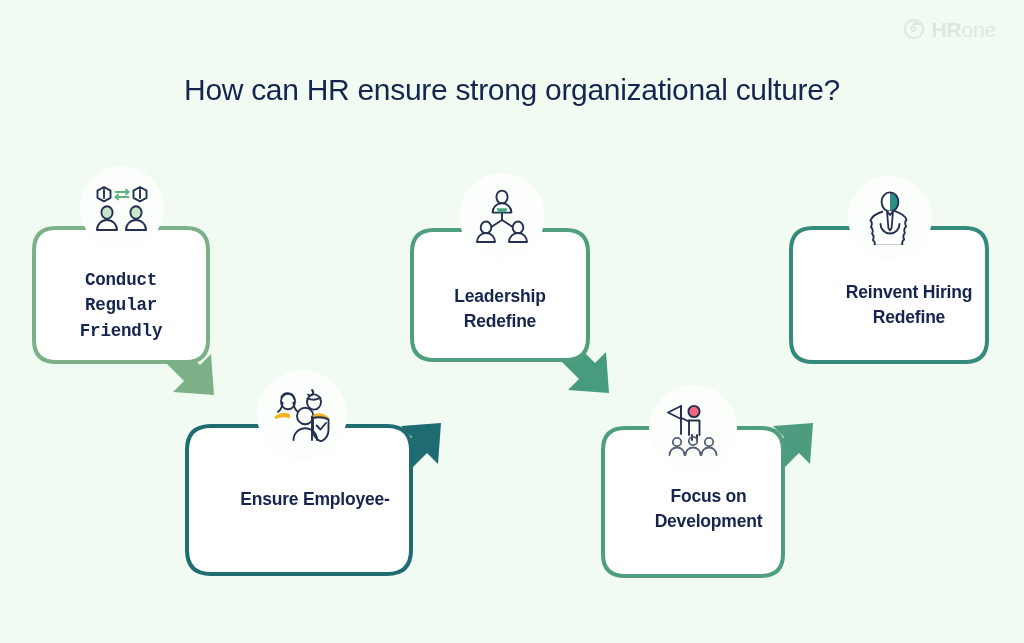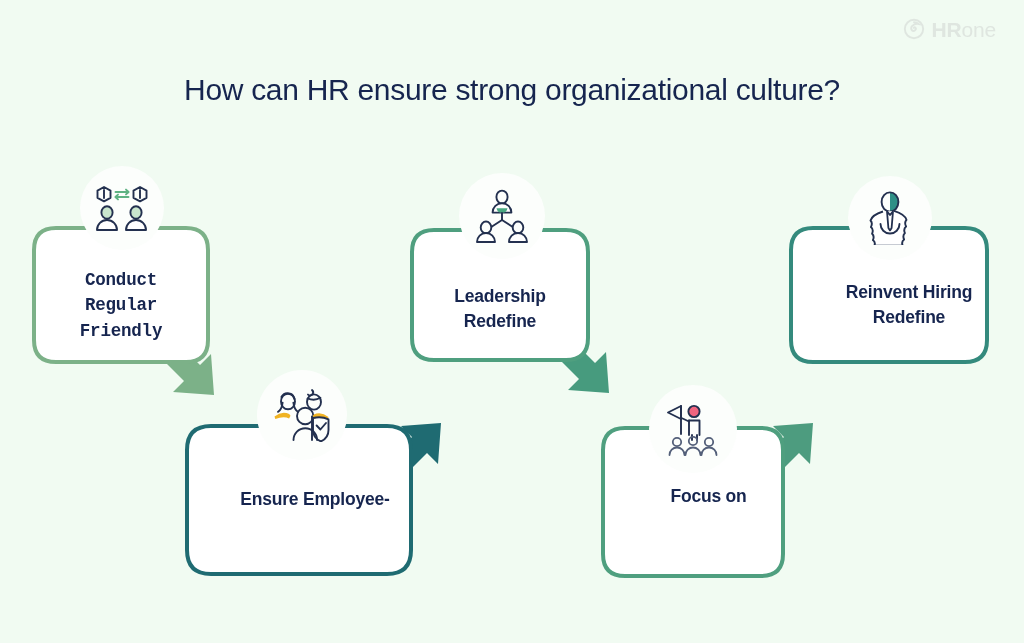--- a/index.html
+++ b/index.html
@@ -234,20 +234,21 @@
     </div>
   </div>
 
   <div class="card" style="left:601px; top:426px; width:215px; height:152px;">
     <svg class="card-svg" width="184" height="152" viewBox="0 0 184 152">
       <path d="M2 24 Q2 2 24 2 L68 2 A50 50 0 0 0 118 2 L160 2 Q182 2 182 24
                L182 128 Q182 150 160 150 L24 150 Q2 150 2 128 Z" fill="#ffffff" stroke="#4f9f7f" stroke-width="4" stroke-linejoin="round"></path>
     </svg>
     <div class="card-label" style="top:58px;">
       <div>Focus on</div>
+      <div>Development</div>
     </div>
     <div class="icon-badge" style="left:48px; top:-41px; width:88px; height:88px;">
       <svg width="56" height="54" viewBox="0 0 56 54">
         <g fill="none" stroke="#23304f" stroke-width="1.9" stroke-linecap="round" stroke-linejoin="round">
           <path d="M16 4 L16 32"></path>
           <path d="M16 4 L3 10.5 L16 17 Z"></path>
         </g>
         <circle cx="29" cy="9.5" r="5.6" fill="#f1657f" stroke="#23304f" stroke-width="1.9"></circle>
         <g fill="none" stroke="#23304f" stroke-width="1.9" stroke-linecap="round" stroke-linejoin="round">
           <path d="M24 18.5 L34.5 18.5 L34.5 33"></path>

